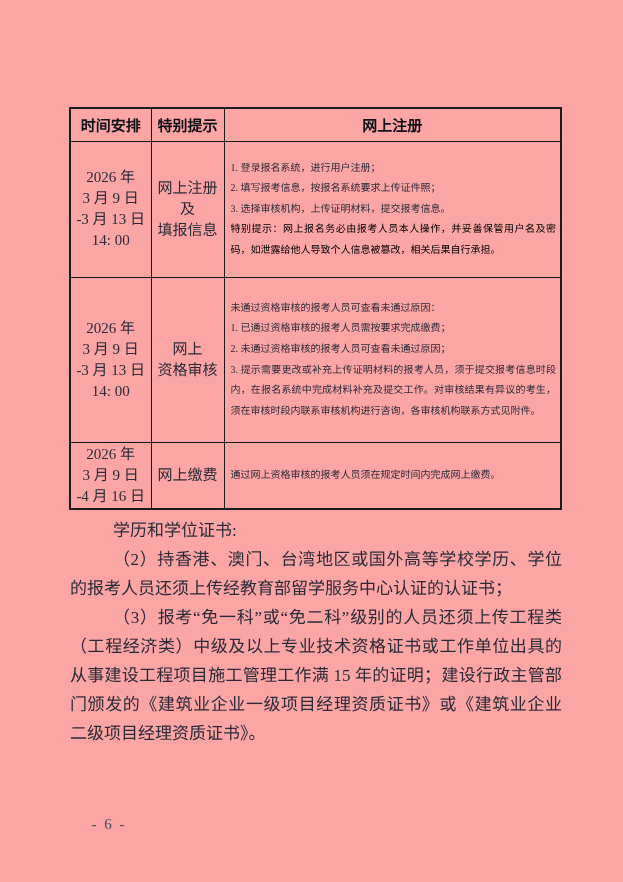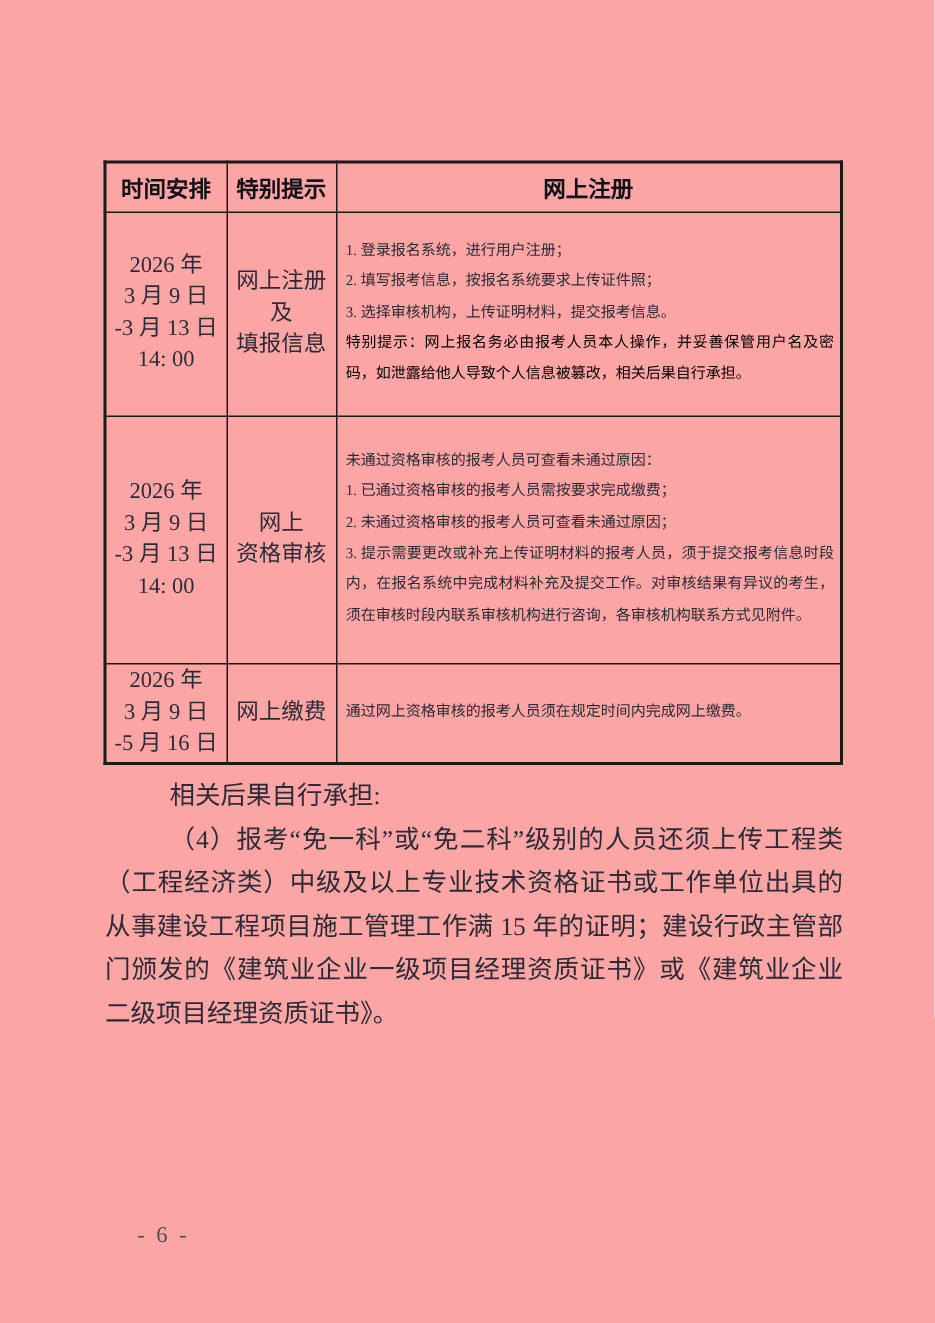--- a/index.html
+++ b/index.html
@@ -141,32 +141,33 @@
           <div class="req-line">未通过资格审核的报考人员可查看未通过原因：</div>
           <div class="req-line">1. 已通过资格审核的报考人员需按要求完成缴费；</div>
           <div class="req-line">2. 未通过资格审核的报考人员可查看未通过原因；</div>
           <div class="req-line">3. 提示需要更改或补充上传证明材料的报考人员，须于提交报考信息时段内，在报名系统中完成材料补充及提交工作。对审核结果有异议的考生，须在审核时段内联系审核机构进行咨询，各审核机构联系方式见附件。</div>
         </td>
       </tr>
       <tr class="r3">
         <td class="cell-center">
           <div>2026 年</div>
           <div>3 月 9 日</div>
-          <div>-5 月 16 日</div>
+          <div>-4 月 16 日</div>
         </td>
         <td class="cell-center">
           <div>网上缴费</div>
         </td>
         <td class="cell-req">
           <div class="req-line">通过网上资格审核的报考人员须在规定时间内完成网上缴费。</div>
         </td>
       </tr>
     </tbody>
   </table>
 
   <div class="notes">
-    <p>相关后果自行承担:</p>
-    <p>（4）报考“免一科”或“免二科”级别的人员还须上传工程类（工程经济类）中级及以上专业技术资格证书或工作单位出具的从事建设工程项目施工管理工作满 15 年的证明；建设行政主管部门颁发的《建筑业企业一级项目经理资质证书》或《建筑业企业二级项目经理资质证书》。</p>
+    <p>学历和学位证书:</p>
+    <p>（2）持香港、澳门、台湾地区或国外高等学校学历、学位的报考人员还须上传经教育部留学服务中心认证的认证书；</p>
+    <p>（3）报考“免一科”或“免二科”级别的人员还须上传工程类（工程经济类）中级及以上专业技术资格证书或工作单位出具的从事建设工程项目施工管理工作满 15 年的证明；建设行政主管部门颁发的《建筑业企业一级项目经理资质证书》或《建筑业企业二级项目经理资质证书》。</p>
   </div>
 
   <div class="footer-pagenum">- 6 -</div>
 
 </div>
 
 </body></html>

